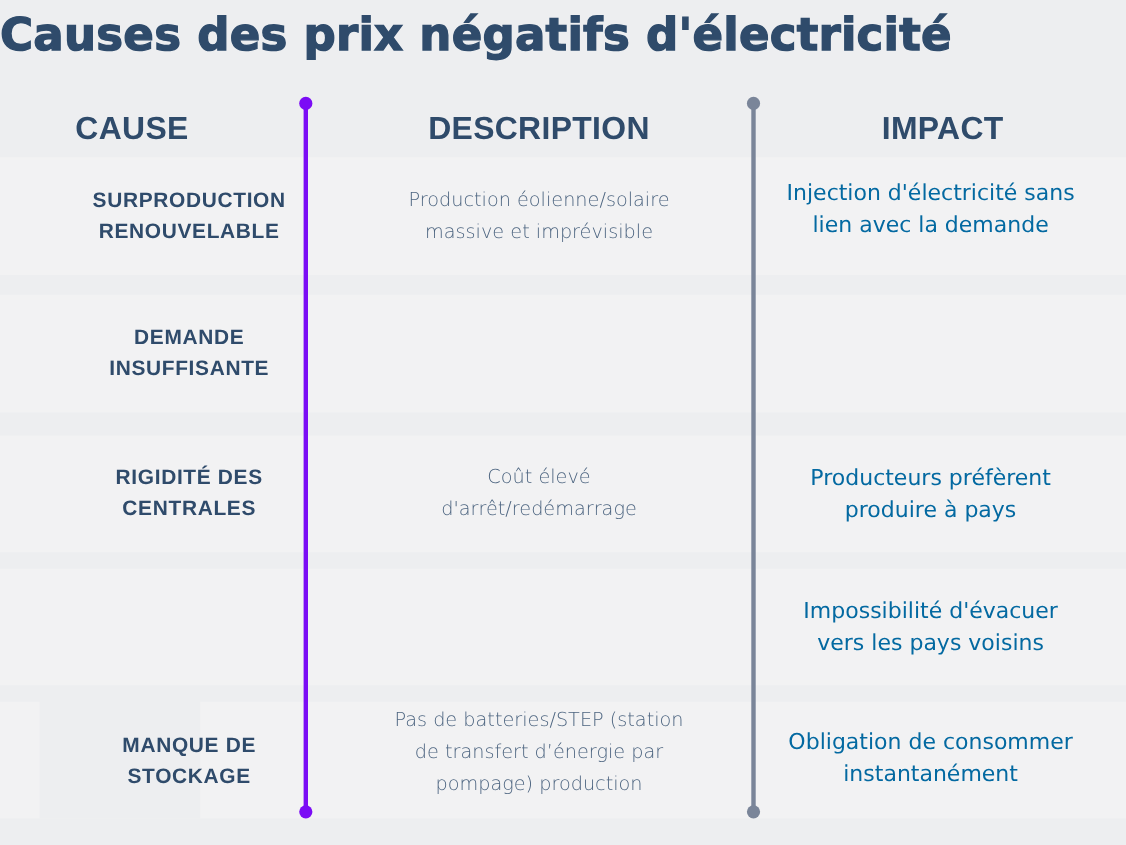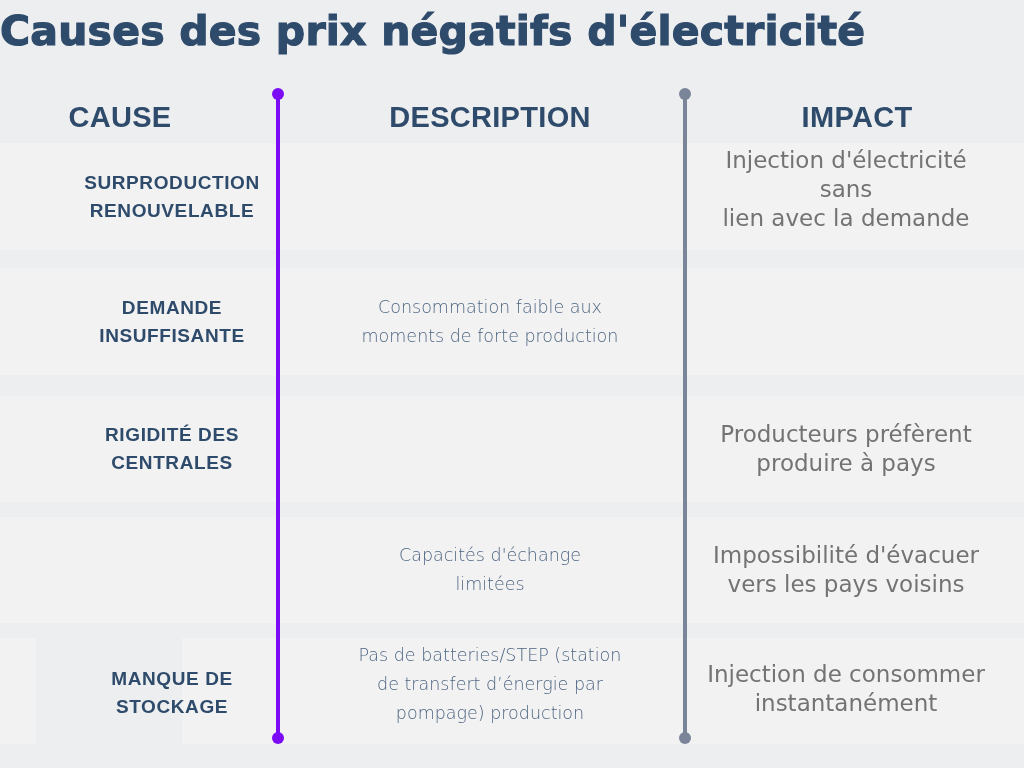--- a/index.html
+++ b/index.html
@@ -59,23 +59,23 @@
       left: 300px; width: 380px;
       font-family: "DejaVu Sans", sans-serif;
       font-size: 17.5px;
       line-height: 29px;
       color: #4d6580;
       font-weight: 300;
     }
     .cell-impact {
       left: 696px; width: 300px;
       font-family: "DejaVu Sans", sans-serif;
-      font-size: 23px;
+      font-size: 20px;
       line-height: 29px;
-      color: #737373;
+      color: #0369a1;
     }
     .cell span { display: block; white-space: pre-line; }
 
     .vline {
       position: absolute; width: 4px; top: 94px; height: 644px;
     }
     .vline-purple { left: 276px; background: #7b0cf5; }
     .vline-gray { left: 683px; background: #7a8599; }
     .dot {
       position: absolute; width: 12px; height: 12px; border-radius: 50%;
@@ -90,72 +90,72 @@
 
 <div class="col-header h-cause">CAUSE</div>
 <div class="col-header h-desc">DESCRIPTION</div>
 <div class="col-header h-impact">IMPACT</div>
 
 <div class="row" style="top:143px;height:107px;">
   <div class="cell cell-cause">
       <span>SURPRODUCTION
 RENOUVELABLE</span>
     </div>
+  <div class="cell cell-desc">
+      <span>Production éolienne/solaire
+massive et imprévisible</span>
+    </div>
   <div class="cell cell-impact" style="padding-bottom:14px;">
       <span>Injection d'électricité sans
 lien avec la demande</span>
     </div>
 </div>
 
 <div class="row" style="top:268px;height:107px;">
   <div class="cell cell-cause">
       <span>DEMANDE
 INSUFFISANTE</span>
     </div>
-  <div class="cell cell-desc">
-      <span>Consommation faible aux
-moments de forte production</span>
-    </div>
 </div>
 
 <div class="row" style="top:396px;height:106px;">
   <div class="cell cell-cause">
       <span>RIGIDITÉ DES
 CENTRALES</span>
+    </div>
+  <div class="cell cell-desc">
+      <span>Coût élevé
+d'arrêt/redémarrage</span>
     </div>
   <div class="cell cell-impact">
       <span>Producteurs préfèrent
 produire à pays</span>
     </div>
 </div>
 
 <div class="row" style="top:517px;height:106px;">
-  <div class="cell cell-desc">
-      <span>Capacités d'échange
-limitées</span>
-    </div>
   <div class="cell cell-impact">
       <span>Impossibilité d'évacuer
 vers les pays voisins</span>
     </div>
 </div>
 
 <div class="row" style="top:638px;height:106px;">
   <div class="cell cell-cause" style="top:-14px;height:120px;background:#edeef0;width:146px;"></div>
   <div class="cell cell-cause" style="padding-top:4px;justify-content:center;">
       <span>MANQUE DE
 STOCKAGE</span>
     </div>
   <div class="cell cell-desc" style="top:-14px;height:120px;">
       <span>Pas de batteries/STEP (station
 de transfert d’énergie par
 pompage) production</span>
     </div>
   <div class="cell cell-impact" style="padding-bottom:4px;">
-      <span>Injection de consommer
+      <span>Obligation de consommer
 instantanément</span>
     </div>
 </div>
 
 <div class="vline vline-purple"></div>
 <div class="dot dot-purple" style="left:272px;top:88px;"></div>
 <div class="dot dot-purple" style="left:272px;top:732px;"></div>
 
 <div class="vline vline-gray"></div>
 <div class="dot dot-gray" style="left:679px;top:88px;"></div>

